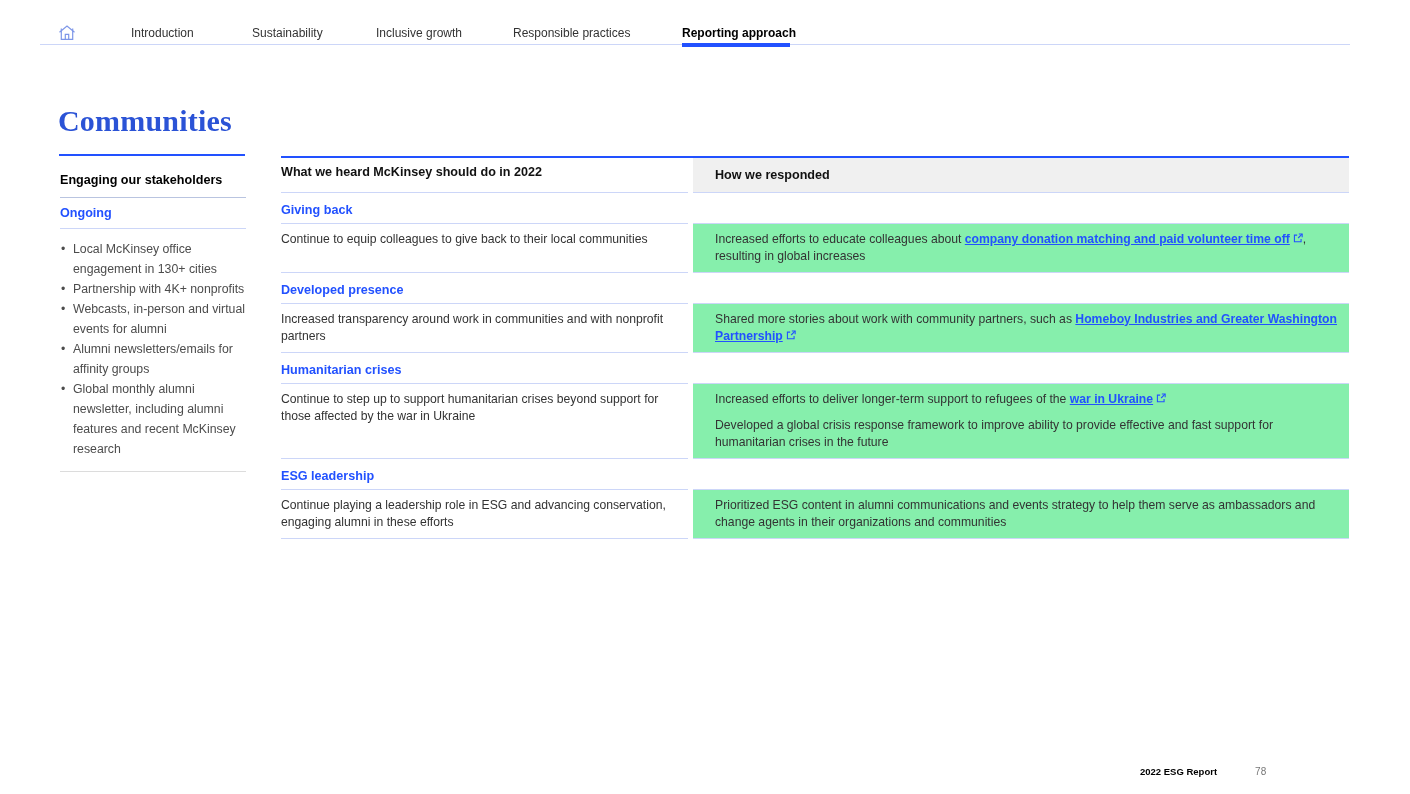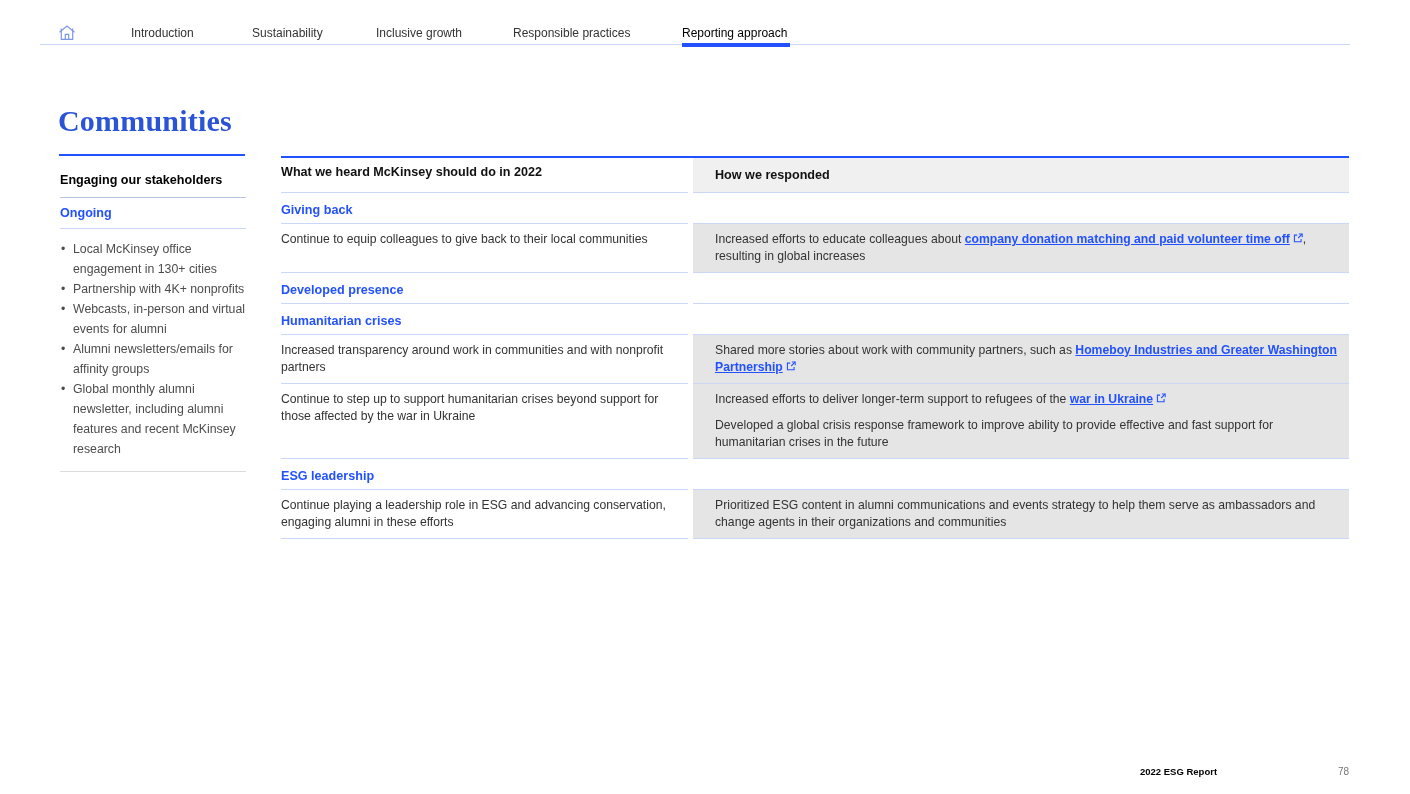--- a/index.html
+++ b/index.html
@@ -6,21 +6,21 @@
   body{
     width:1410px;height:794px;position:relative;background:#ffffff;
     font-family:"Liberation Sans", sans-serif;overflow:hidden;color:#333;
     -webkit-font-smoothing:antialiased;
   }
   
   .nav-rule{position:absolute;left:40px;top:44px;width:1310px;height:1px;background:#ccd6f8;}
   .home{position:absolute;left:57px;top:23px;width:20px;height:20px;cursor:pointer;}
   .tab{position:absolute;top:26px;font-size:12px;color:#333;white-space:nowrap;cursor:pointer;}
   .tab.t0{left:131px}.tab.t1{left:252px}.tab.t2{left:376px}.tab.t3{left:513px}
-  .tab.t4{left:682px;font-weight:normal;color:#000;}
+  .tab.t4{left:682px;font-weight:bold;color:#000;}
   .active-bar{position:absolute;left:682px;top:43px;width:108px;height:4px;background:#2251ff;}
   
   .page-title{position:absolute;left:58px;top:104px;font-family:"Liberation Serif", serif;
     font-weight:700;font-size:30px;color:#2b53d6;letter-spacing:0.2px;}
   .title-rule{position:absolute;left:59px;top:154px;width:186px;height:2px;background:#2251ff;}
   
   .sidebar{position:absolute;left:60px;top:168px;width:186px;}
   .sb-heading{font-size:12.6px;font-weight:bold;color:#000;padding:5px 0 10px 0;
     border-bottom:1px solid #b9c4e0;}
   .sb-sub{font-size:12.6px;font-weight:bold;color:#2251ff;padding:8px 0 8px 0;
@@ -36,28 +36,28 @@
   .cr{flex:1;margin-left:5px;box-sizing:border-box;border-bottom:1px solid #ccd6f8;
       padding:7px 12px 7px 22px;}
   .row.head{height:35px;}
   .row.head .cl,.row.head .cr{display:flex;align-items:center;padding-bottom:7px;}
   .row.head .cr{background:#f0f0f0;}
   .col-h{font-size:12.6px;font-weight:bold;color:#111;}
   .row.sub .cl{padding-top:7px;padding-bottom:5px;}
   .row.sub .cr{background:#ffffff;}
   .subhead{font-size:12.6px;font-weight:bold;color:#2251ff;}
   .row.content .cl{padding-top:7px;padding-bottom:6px;font-size:12.2px;line-height:17px;color:#333;}
-  .row.content .cr{background:#e5e5e5;padding-top:7px;padding-bottom:7px;}
+  .row.content .cr{background:#86efac;padding-top:7px;padding-bottom:7px;}
   .rp{margin:0;font-size:12.2px;line-height:17px;color:#333;}
   .rp + .rp{margin-top:9px;}
   .tlink{color:#2251ff;font-weight:bold;text-decoration:underline;cursor:pointer;}
   .ext{display:inline-block;width:10px;height:10px;margin-left:3px;vertical-align:0px;}
   
   .footer{position:absolute;left:1140px;top:766px;width:209px;display:flex;
-    justify-content:space-between;align-items:baseline;gap:6px;}
+    justify-content:flex-start;align-items:baseline;gap:38px;}
   .f-report{font-size:9.5px;font-weight:bold;color:#000;}
   .f-page{font-size:10px;color:#777;}
 </style>
 </head>
 <body>
 
 <div>
   <div class="home">
     <svg viewBox="0 0 20 20" width="20" height="20" fill="none" stroke="#7e97e8" stroke-width="1.2">
       <path d="M2.5 9.2 L10 3 L17.5 9.2"></path>
@@ -112,33 +112,33 @@
     <path d="M5 2.5H1.7v8h8V7.2" fill="none" stroke="currentColor" stroke-width="1.3"></path>
     <path d="M7 1.2h4v4" fill="none" stroke="currentColor" stroke-width="1.3"></path>
     <path d="M10.8 1.4L6.2 6" fill="none" stroke="currentColor" stroke-width="1.3"></path>
   </svg></a><span>, resulting in global increases</span></p>
         </div>
       </div>
       <div class="row sub">
         <div class="cl"><span class="subhead">Developed presence</span></div>
         <div class="cr"></div>
       </div>
-      <div class="row sub">
-        <div class="cl"><span class="subhead">Humanitarian crises</span></div>
-        <div class="cr"></div>
-      </div>
       <div class="row content">
         <div class="cl">Increased transparency around work in communities and with nonprofit partners</div>
         <div class="cr">
           <p class="rp"><span>Shared more stories about work with community partners, such as </span><a class="tlink" href="#">Homeboy Industries and Greater Washington Partnership<svg class="ext" viewBox="0 0 12 12">
     <path d="M5 2.5H1.7v8h8V7.2" fill="none" stroke="currentColor" stroke-width="1.3"></path>
     <path d="M7 1.2h4v4" fill="none" stroke="currentColor" stroke-width="1.3"></path>
     <path d="M10.8 1.4L6.2 6" fill="none" stroke="currentColor" stroke-width="1.3"></path>
   </svg></a></p>
         </div>
+      </div>
+      <div class="row sub">
+        <div class="cl"><span class="subhead">Humanitarian crises</span></div>
+        <div class="cr"></div>
       </div>
       <div class="row content">
         <div class="cl">Continue to step up to support humanitarian crises beyond support for those affected by the war in Ukraine</div>
         <div class="cr">
           <p class="rp"><span>Increased efforts to deliver longer-term support to refugees of the </span><a class="tlink" href="#">war in Ukraine<svg class="ext" viewBox="0 0 12 12">
     <path d="M5 2.5H1.7v8h8V7.2" fill="none" stroke="currentColor" stroke-width="1.3"></path>
     <path d="M7 1.2h4v4" fill="none" stroke="currentColor" stroke-width="1.3"></path>
     <path d="M10.8 1.4L6.2 6" fill="none" stroke="currentColor" stroke-width="1.3"></path>
   </svg></a></p>
           <p class="rp"><span>Developed a global crisis response framework to improve ability to provide effective and fast support for humanitarian crises in the future</span></p>

